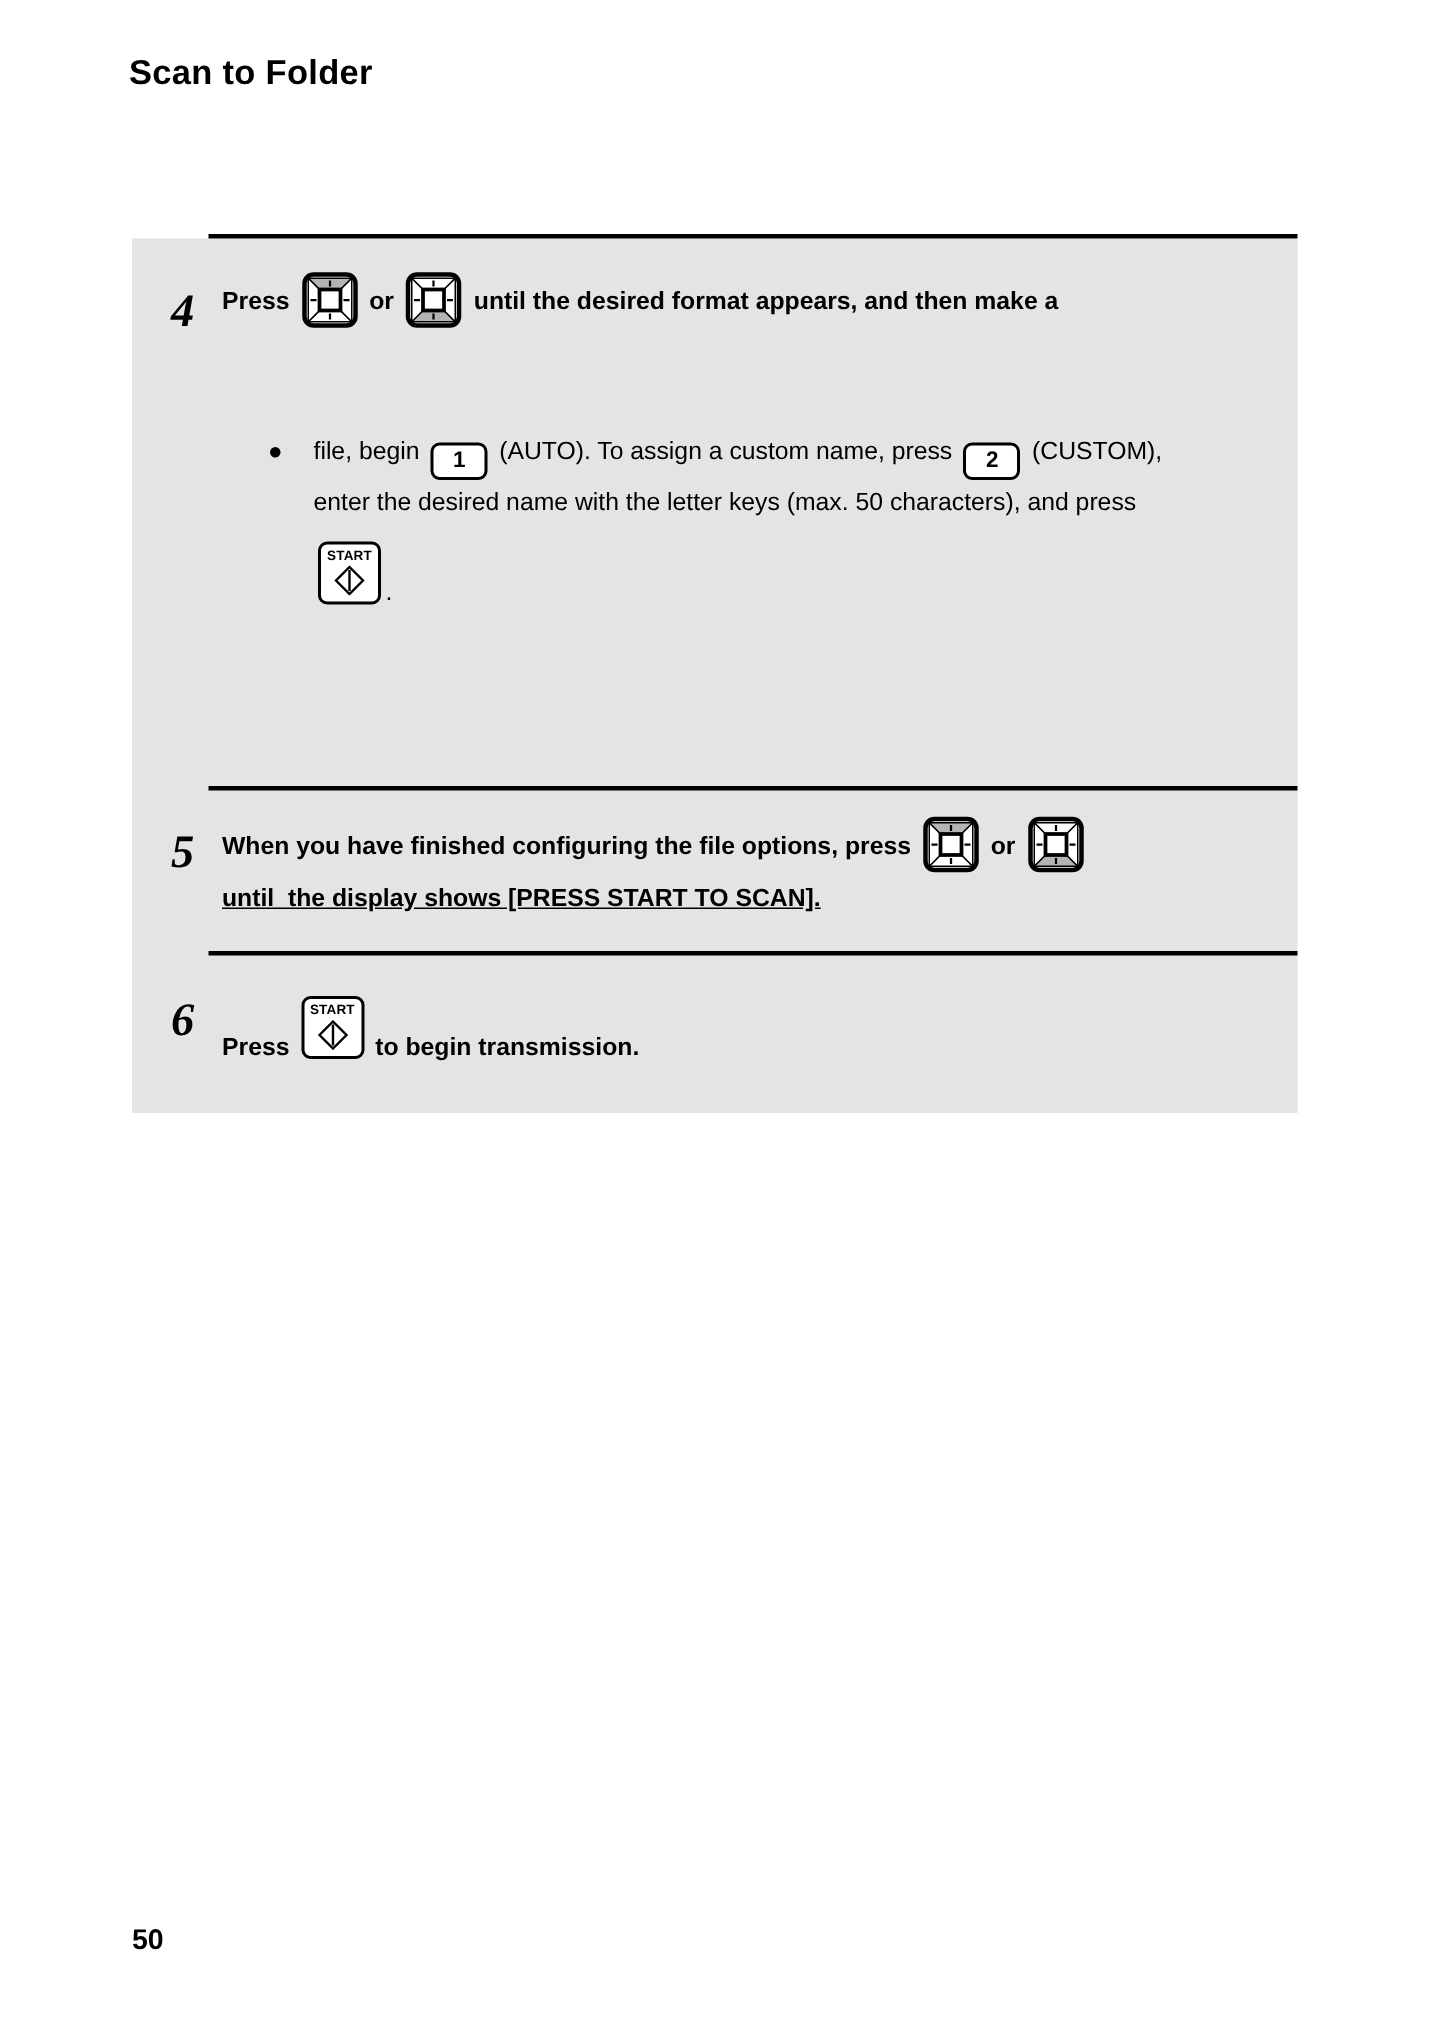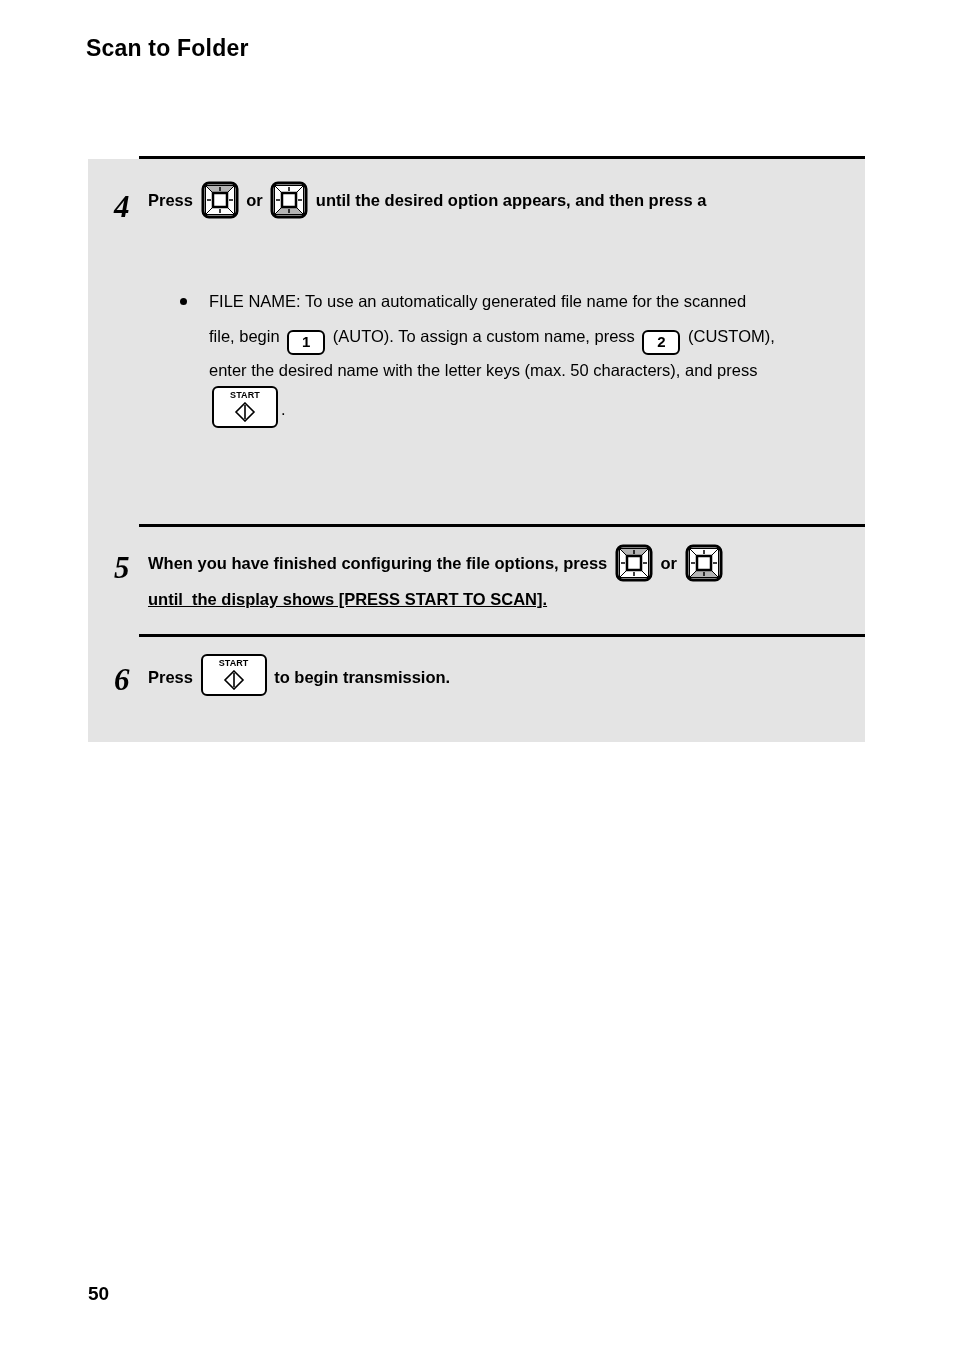--- a/index.html
+++ b/index.html
@@ -117,26 +117,25 @@
     text-align: center;
     line-height: 18px;
     font-family: "Liberation Sans", sans-serif;
   }
 
   .key-start {
     display: inline-block;
     vertical-align: -13px;
     width: 38px;
     height: 38px;
-    margin: 0 3px;
+    margin: 10px 3px;
     background: #ffffff;
     border: 2.5px solid #000;
     border-radius: 6px;
     position: relative;
-    padding-left: 24px;
   }
   .key-start .kstxt {
     position: absolute;
     top: 2px;
     left: 0;
     right: 0;
     text-align: center;
     font-size: 9px;
     font-weight: bold;
     letter-spacing: 0.1px;
@@ -198,31 +197,30 @@
               <rect x="2" y="2" width="34" height="34" rx="6" ry="6" fill="#ffffff" stroke="#000" stroke-width="3"></rect>
               <polygon points="4.5,4.5 33.5,4.5 26,12 12,12" fill="#ffffff" stroke="#000" stroke-width="1"></polygon>
               <polygon points="4.5,33.5 33.5,33.5 26,26 12,26" fill="#b4b4b4" stroke="#000" stroke-width="1"></polygon>
               <polygon points="4.5,4.5 4.5,33.5 12,26 12,12" fill="#ffffff" stroke="#000" stroke-width="1"></polygon>
               <polygon points="33.5,4.5 33.5,33.5 26,26 26,12" fill="#ffffff" stroke="#000" stroke-width="1"></polygon>
               <rect x="12" y="12" width="14" height="14" fill="#ffffff" stroke="#000" stroke-width="2.5"></rect>
               <line x1="19" y1="6" x2="19" y2="10" stroke="#000" stroke-width="1.5"></line>
               <line x1="19" y1="28" x2="19" y2="32" stroke="#000" stroke-width="1.5"></line>
               <line x1="6" y1="19" x2="10" y2="19" stroke="#000" stroke-width="1.5"></line>
               <line x1="28" y1="19" x2="32" y2="19" stroke="#000" stroke-width="1.5"></line>
-            </svg></span>&nbsp;<span>until the desired option appears, and then press a</span></div>
+            </svg></span>&nbsp;<span>until the desired format appears, and then make a</span></div>
 
     </div>
   </div>
 
   <div class="bullets" style="top:109px;">
 
 
     <div class="bullet-item" style="margin-top:16px;">
       <span class="bullet-dot"></span>
-      <div class="plain-line">FILE NAME: To use an automatically generated file name for the scanned</div>
       <div class="plain-line"><span>file, begin</span>&nbsp;<span class="key-num">1</span>&nbsp;<span>(AUTO). To assign a custom name, press</span>&nbsp;<span class="key-num">2</span>&nbsp;<span>(CUSTOM),</span></div>
       <div class="plain-line" style="line-height:31px;">enter the desired name with the letter keys (max. 50 characters), and press</div>
       <div class="plain-line" style="line-height:46px;"><span class="key-start"><span class="kstxt">START</span><svg width="22" height="20" viewBox="0 0 22 20">
                 <polygon points="11,1 20,10 11,19 2,10" fill="#ffffff" stroke="#000" stroke-width="1.6"></polygon>
                 <line x1="11" y1="3" x2="11" y2="17" stroke="#000" stroke-width="1.6"></line>
               </svg></span><span>.</span></div>
     </div>
   </div>
 
   <div class="step" style="top:385px;">

